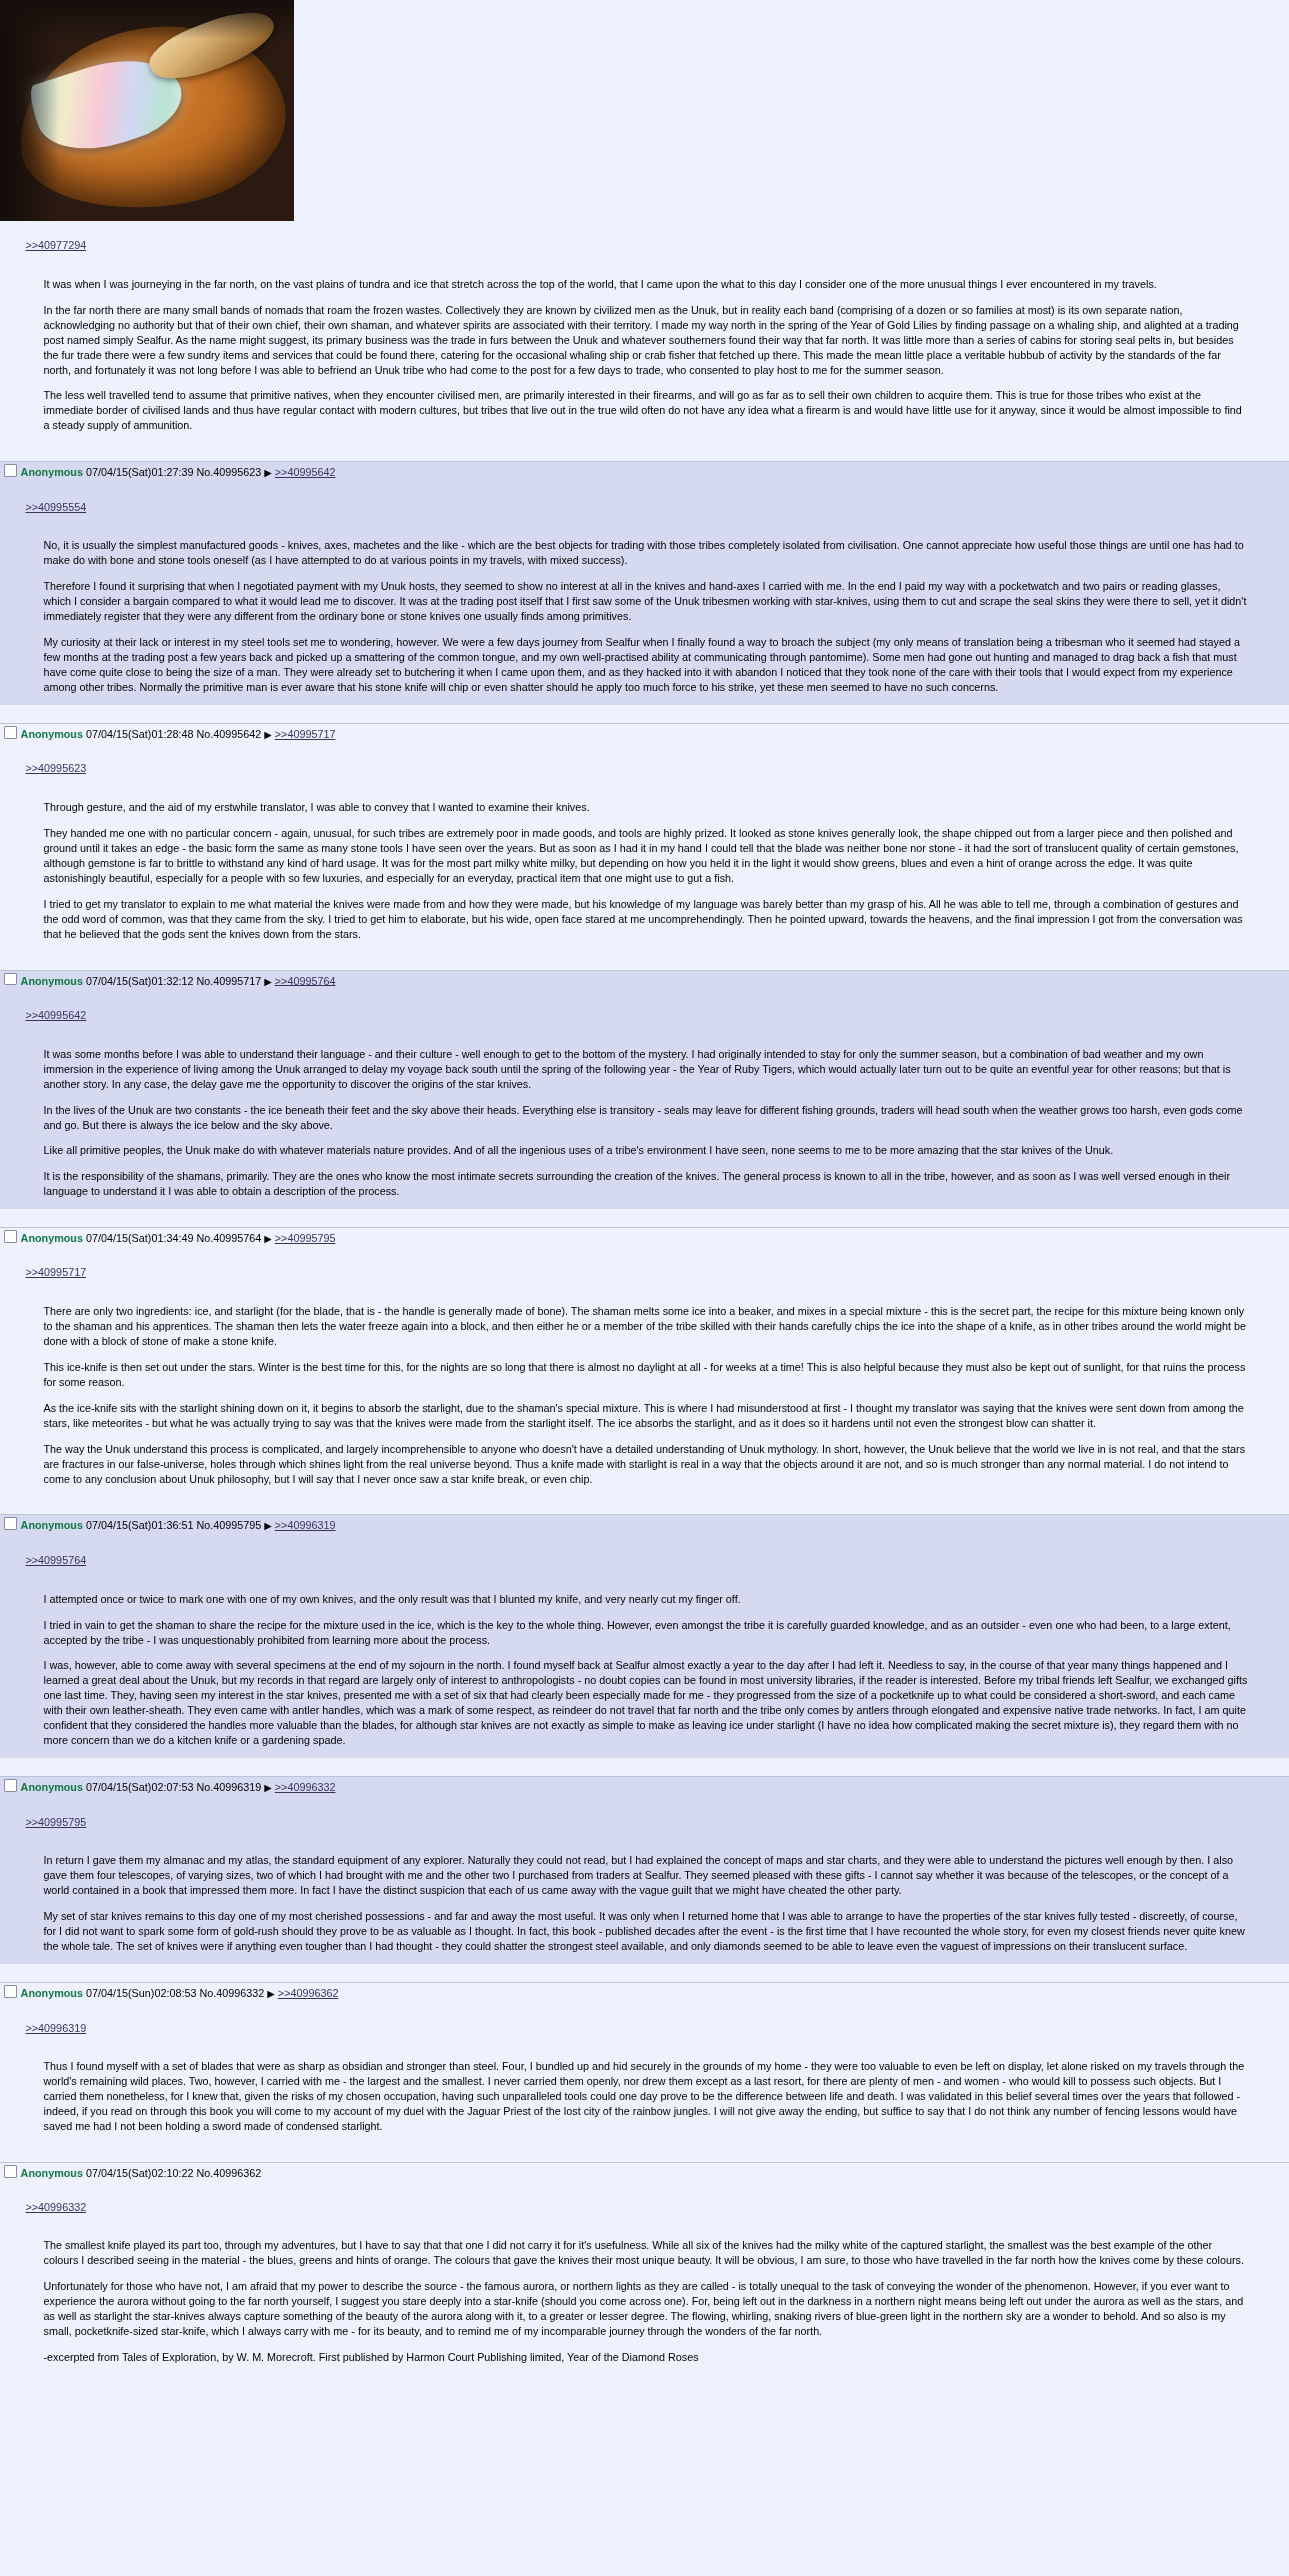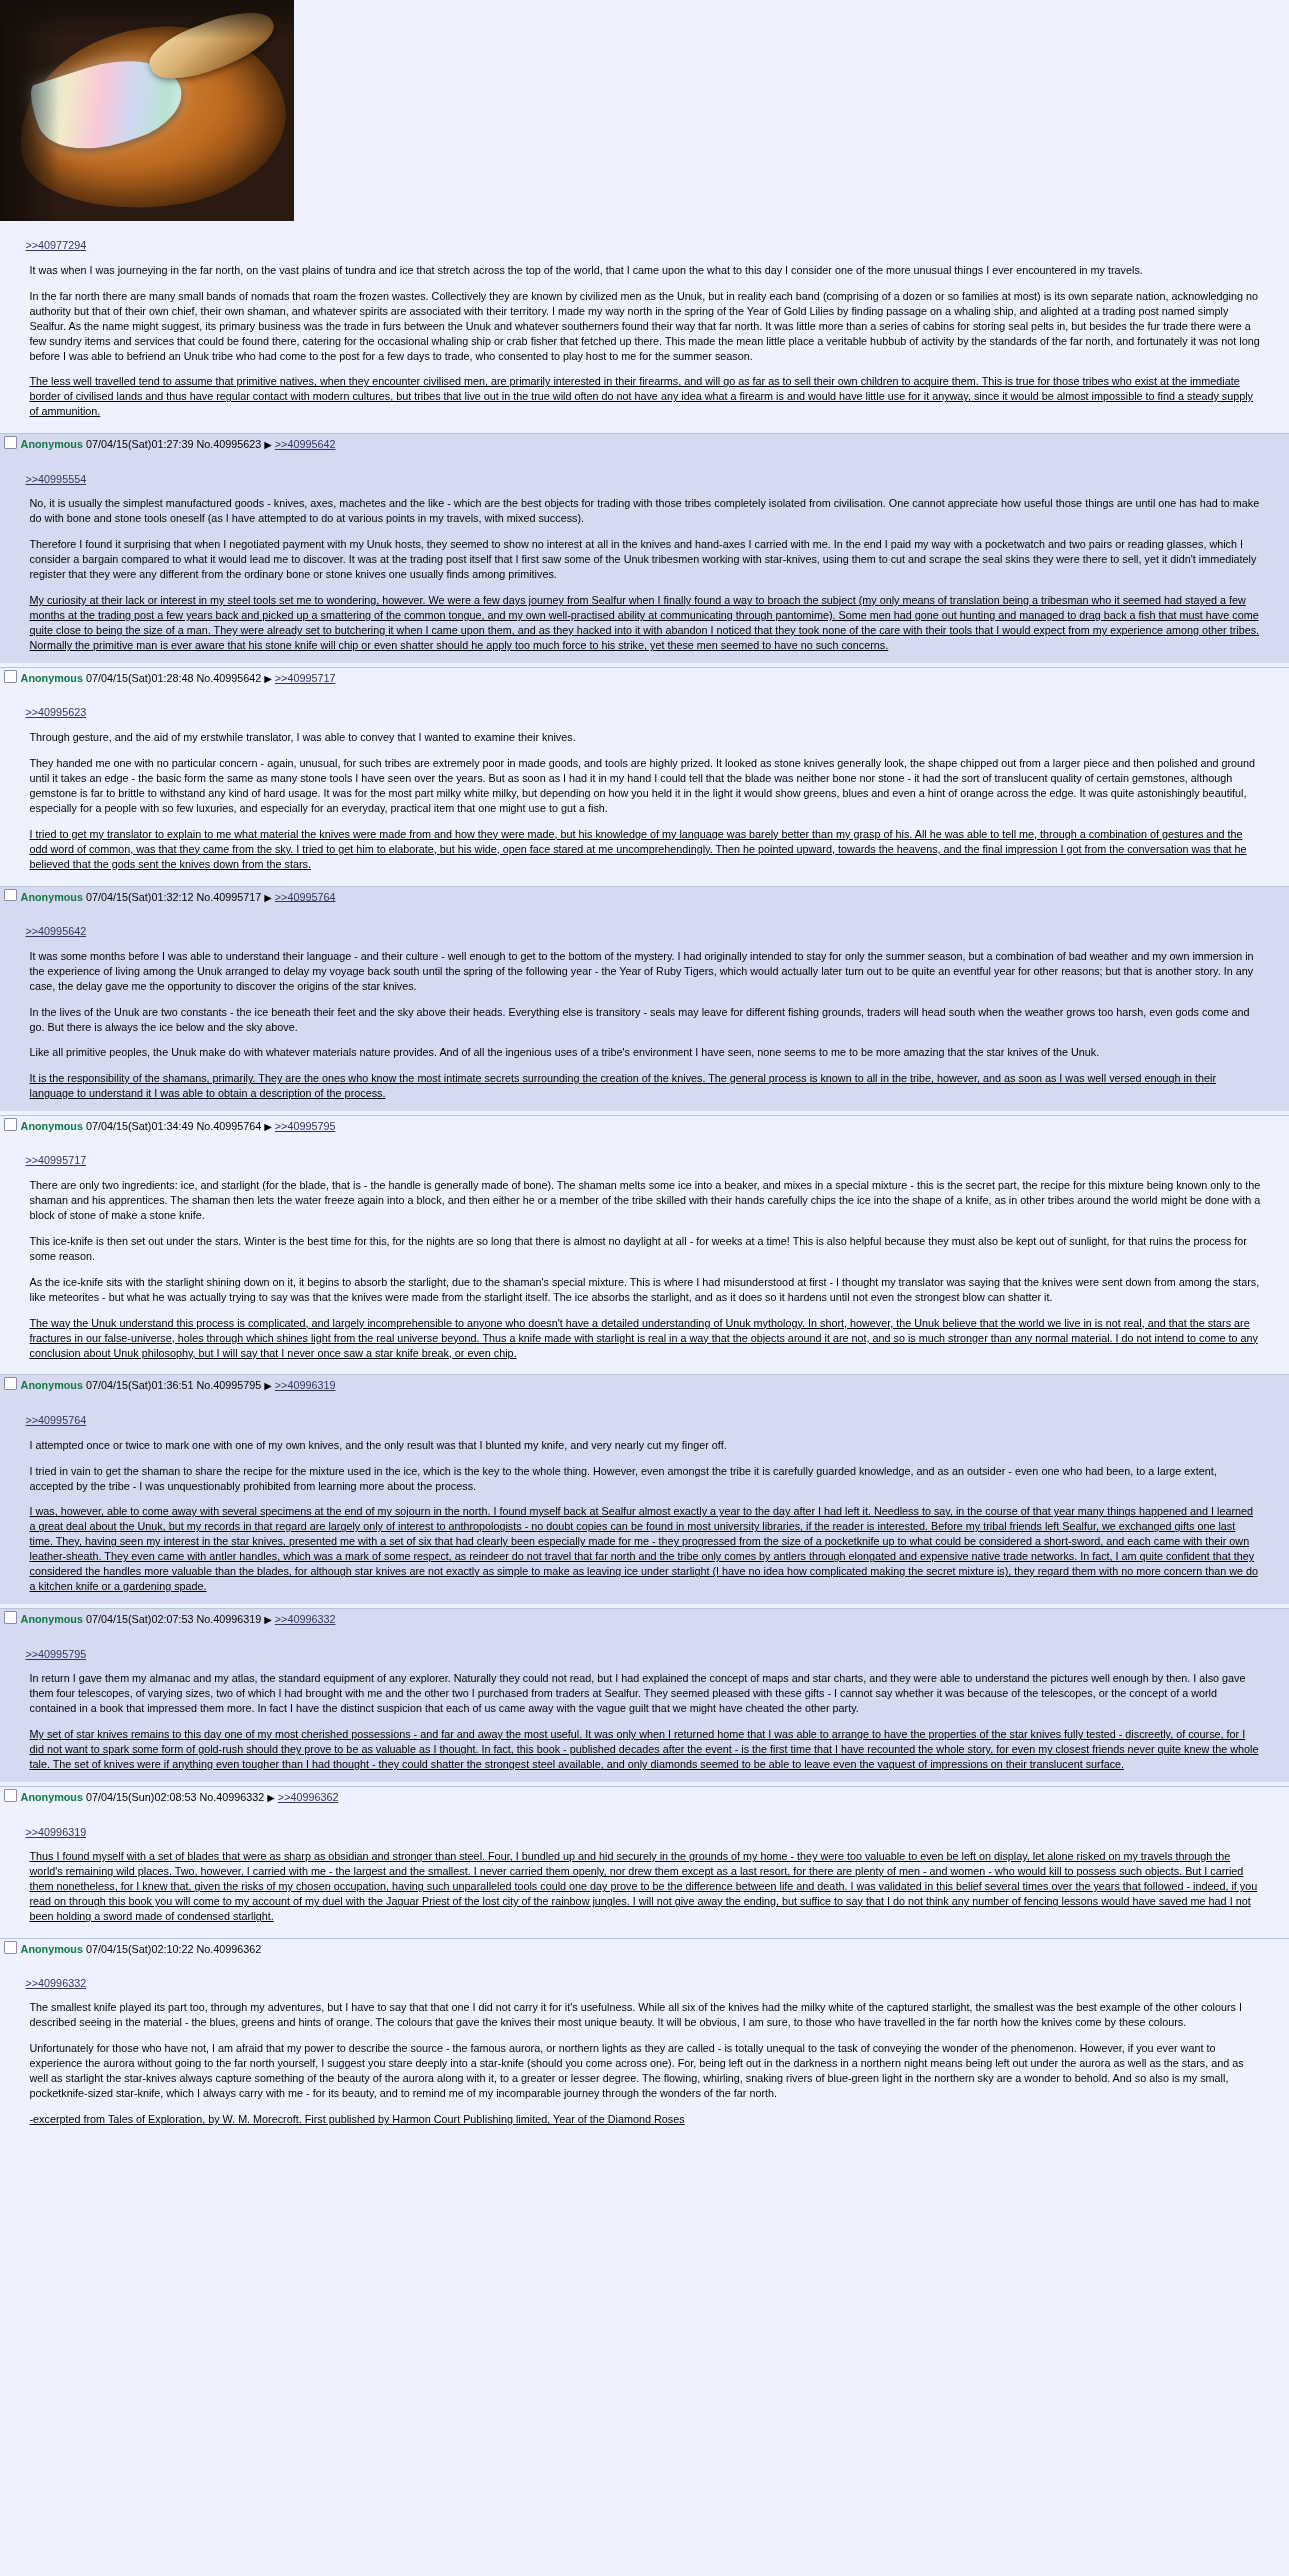--- a/index.html
+++ b/index.html
@@ -26,23 +26,23 @@
 
   .post{padding:0;margin:0;}
   .post-head{padding:2px 3.9px 2px 3.9px;font-size:10.8px;line-height:14.7px;}
   .post-head .checkbox{display:inline-block;width:10.8px;height:10.8px;border:1px solid #8a8aa0;background:#fff;vertical-align:-1px;margin-right:3.9px;border-radius:1px;}
   .name{color:#117743;font-weight:bold;}
   .date{color:#000;}
   .postno{color:#000;}
   .quotelink{color:#34345C;text-decoration:underline;}
   .arrow{color:#000;}
   .replies{color:#34345C;text-decoration:underline;font-size:10.8px;}
-  .blockquote{margin:4px;padding:3.9px 23.6px 9.8px 25.5px;font-size:10.8px;line-height:15px;color:#000;}
+  .blockquote{margin:18px;padding:3.9px 23.6px 9.8px 25.5px;font-size:10.8px;line-height:15px;color:#000;}
   .blockquote p{margin:0 0 10.8px 0;}
-  .blockquote p:last-child{margin-bottom:0;text-decoration:underline;}
+  .blockquote p:last-child{margin-bottom:0;}
   .backlink{padding:1px 0 3.9px 25.5px;font-size:10.8px;margin-top:17px;}
   .sep{height:1px;background:#B7C5D9;border:0;margin:0;}
   .rep-shade{background:#D6DAF0;}
   .plain{background:#EEF2FF;}
   .arrowglyph{font-size:9.8px;}
 </style>
 </head>
 <body>
 
 <div class="page">

